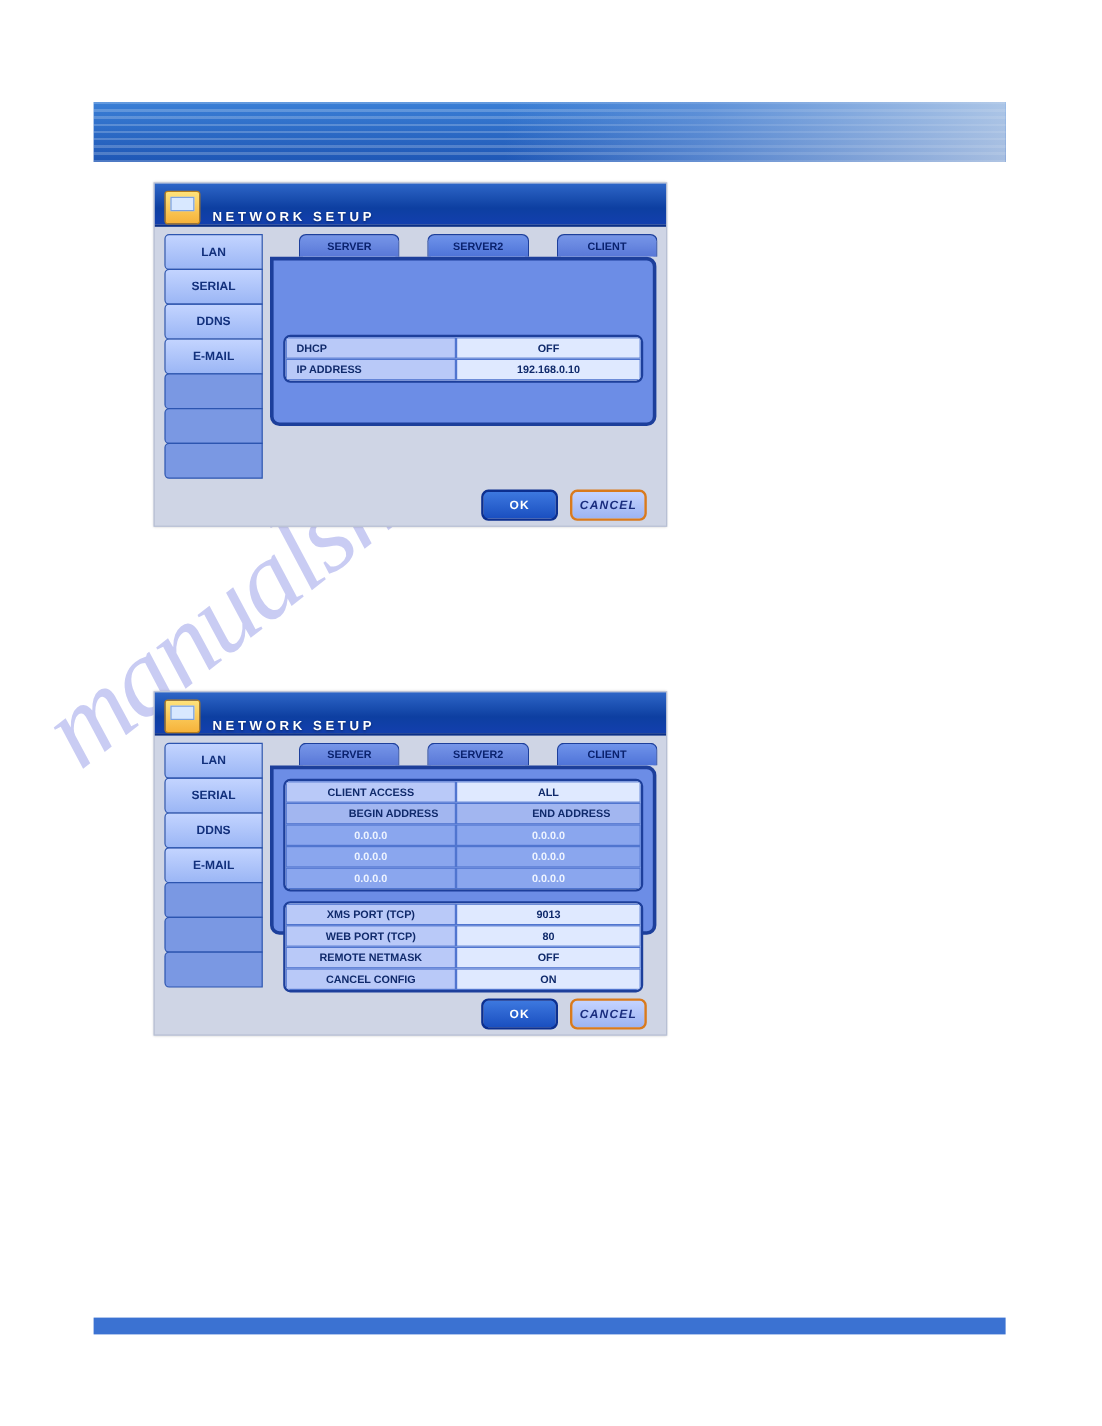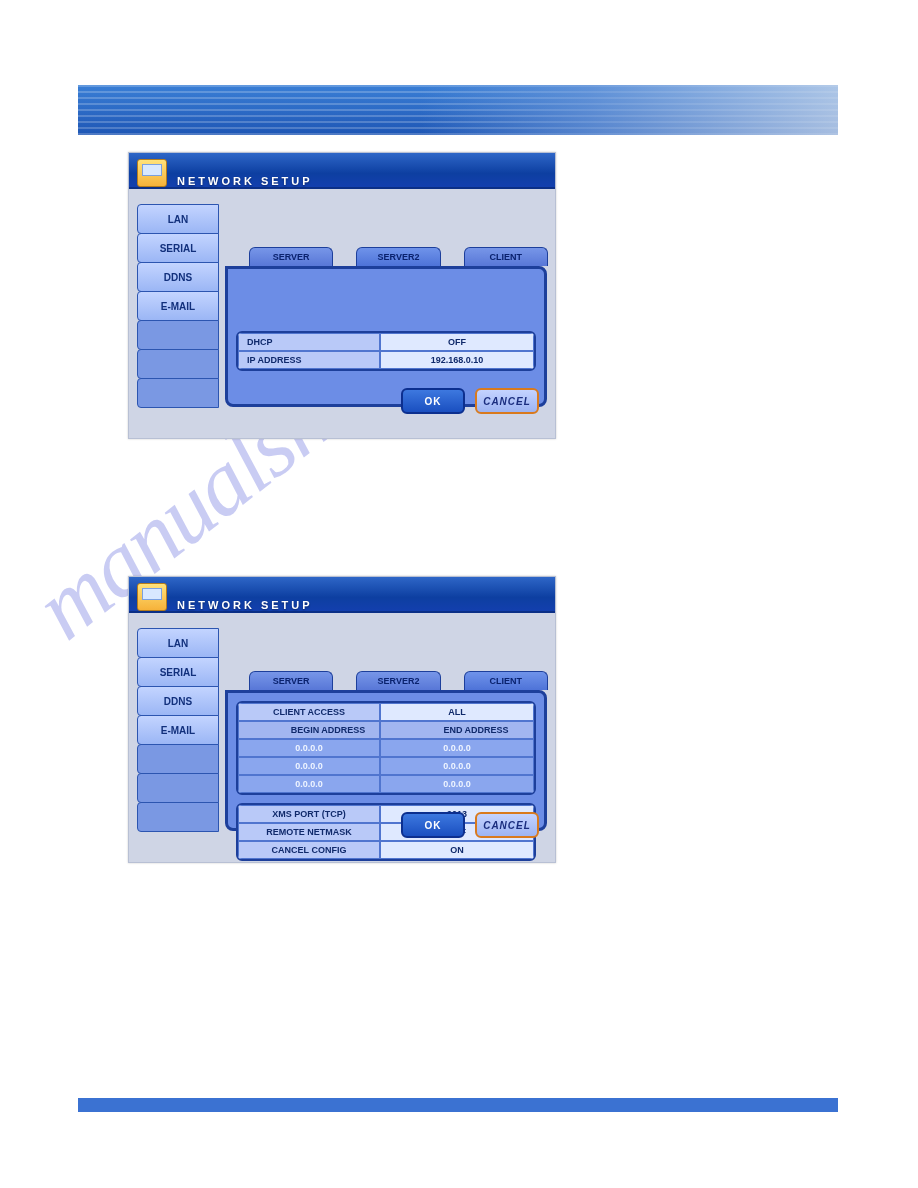--- a/index.html
+++ b/index.html
@@ -97,21 +97,20 @@
   .dialog-title .title-text{
     color:#fff;font-weight:bold;letter-spacing:3px;font-size:11px;
     text-shadow:0 1px 2px rgba(0,0,0,.4);
   }
 
   .dialog-body{
     display:flex;
     height:212px;
     padding:6px 8px 0 8px;
     gap:6px;
-    align-items:flex-end;
   }
 
   
   .sidebar{
     width:82px;
     display:flex;
     flex-direction:column;
   }
   .side-item{
     flex:0 0 28px;
@@ -185,21 +184,21 @@
   table.settings tr.alt td{background:#8aa6ee;color:#eef4ff;text-align:center;}
   table.settings td.dark{background:#8aa6ee;color:#eef4ff;text-align:center;}
 
   
   .gap12{height:8px;}
 
   
   .btnbar{
     position:absolute;
     right:16px;
-    bottom:24px;
+    bottom:4px;
     display:flex;
     gap:10px;
   }
   .btn{
     width:60px;height:22px;border-radius:6px;
     display:flex;align-items:center;justify-content:center;
     font-weight:bold;font-size:10px;letter-spacing:1px;
   }
   .btn-ok{
     background:linear-gradient(180deg,#3d78df,#1a4fc0);
@@ -319,20 +318,24 @@
 
         <div class="gap12"></div>
 
         <table class="settings">
           <tbody>
               <tr>
             <td class="label" style="text-align:center">XMS PORT (TCP)</td>
             <td class="value">9013</td>
           </tr>
           <tr>
+            <td class="label" style="text-align:center">WEB PORT (TCP)</td>
+            <td class="value">80</td>
+          </tr>
+          <tr>
             <td class="label" style="text-align:center">REMOTE NETMASK</td>
             <td class="value">OFF</td>
           </tr>
           <tr>
             <td class="label" style="text-align:center">CANCEL CONFIG</td>
             <td class="value">ON</td>
           </tr>
         </tbody>
           </table>
       </div>

